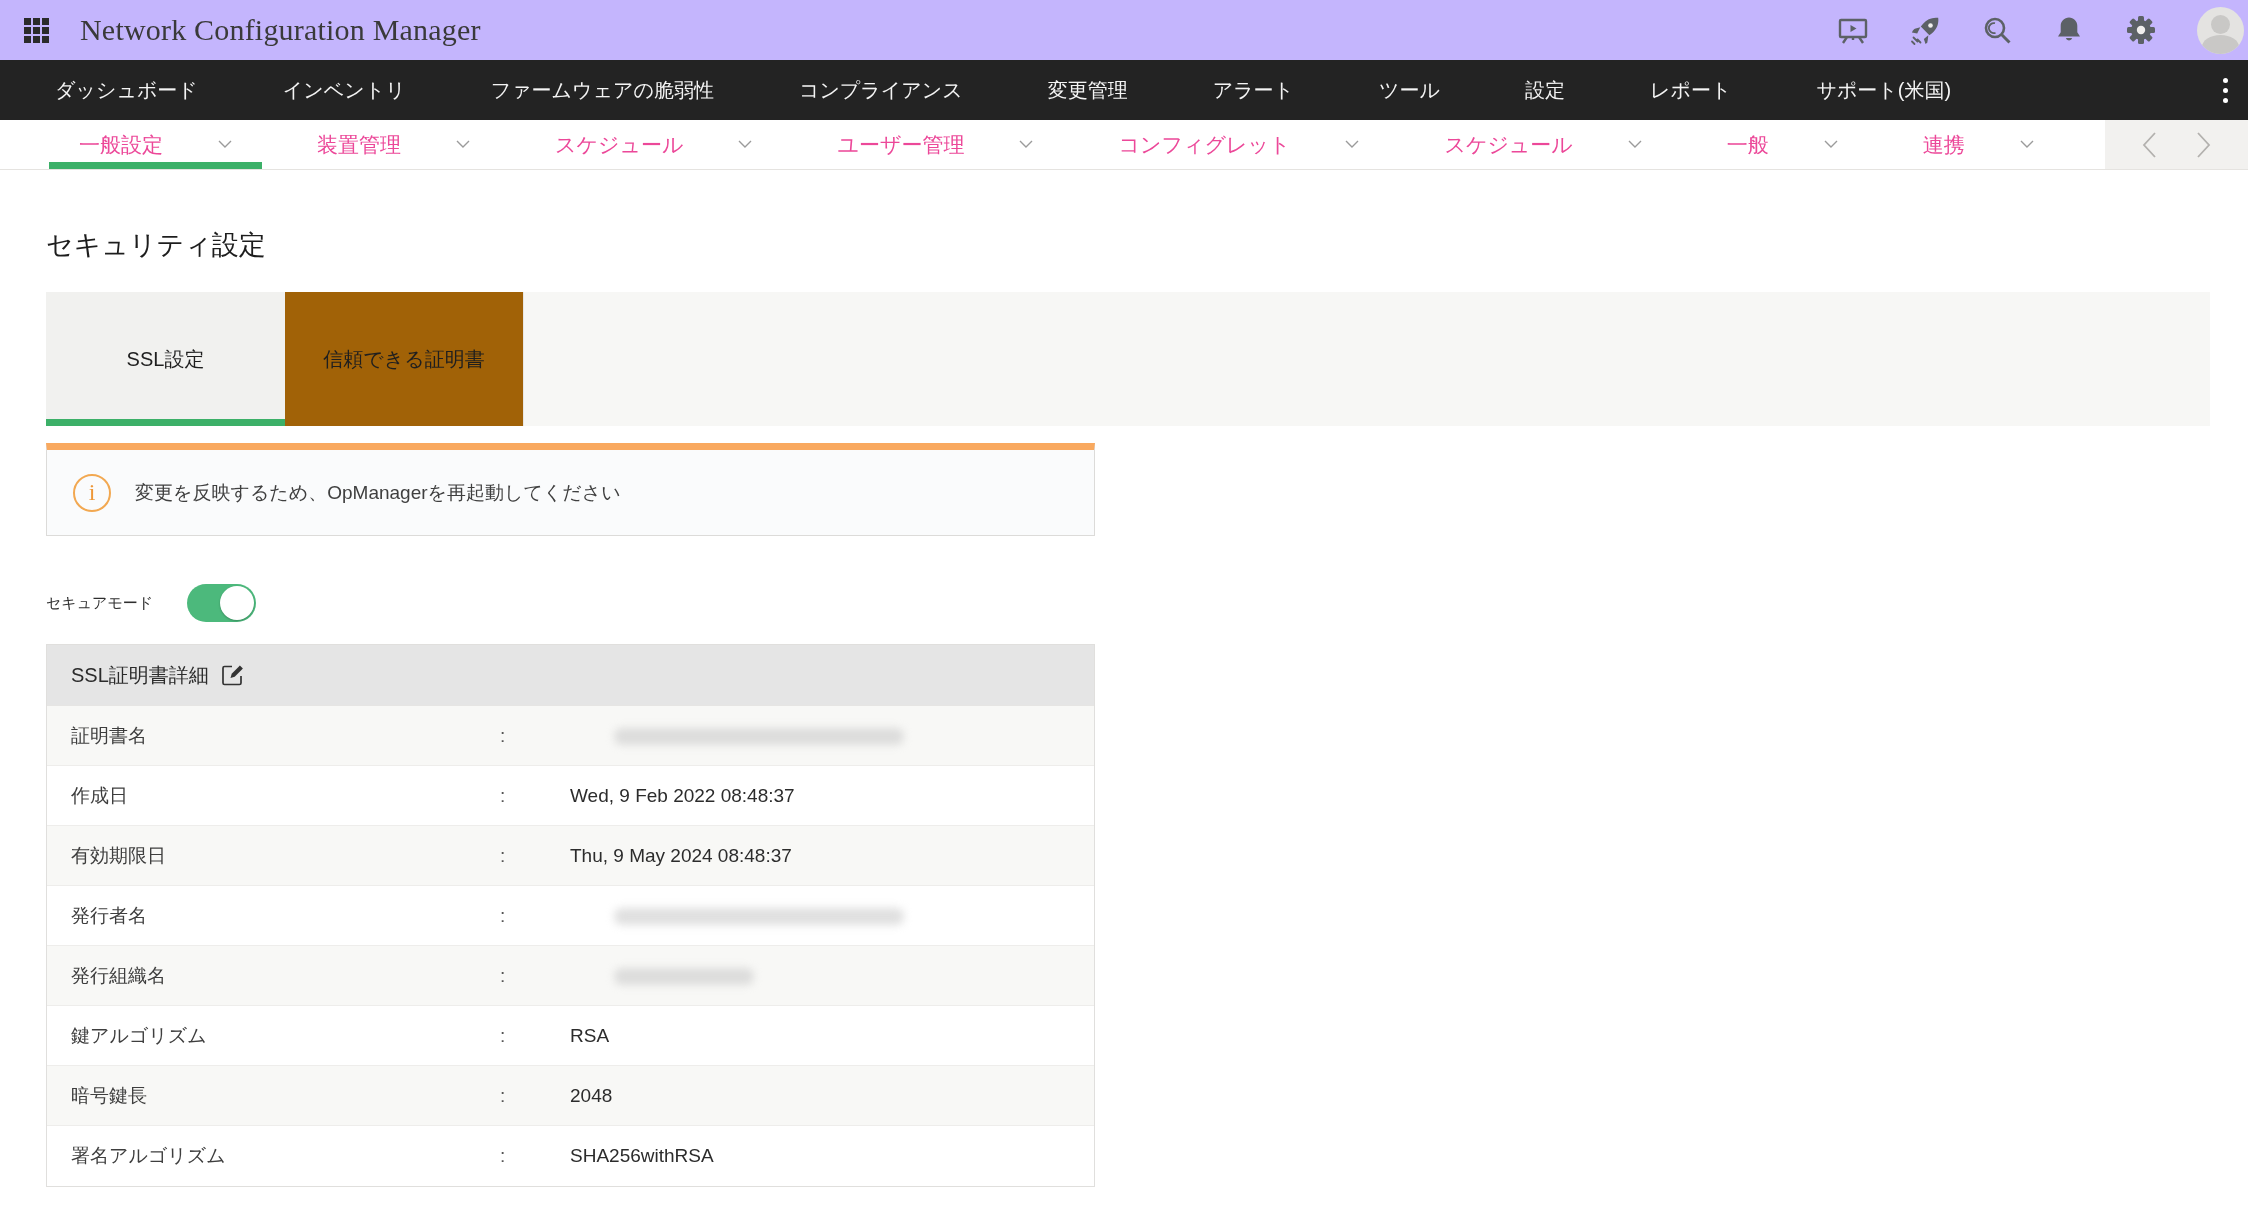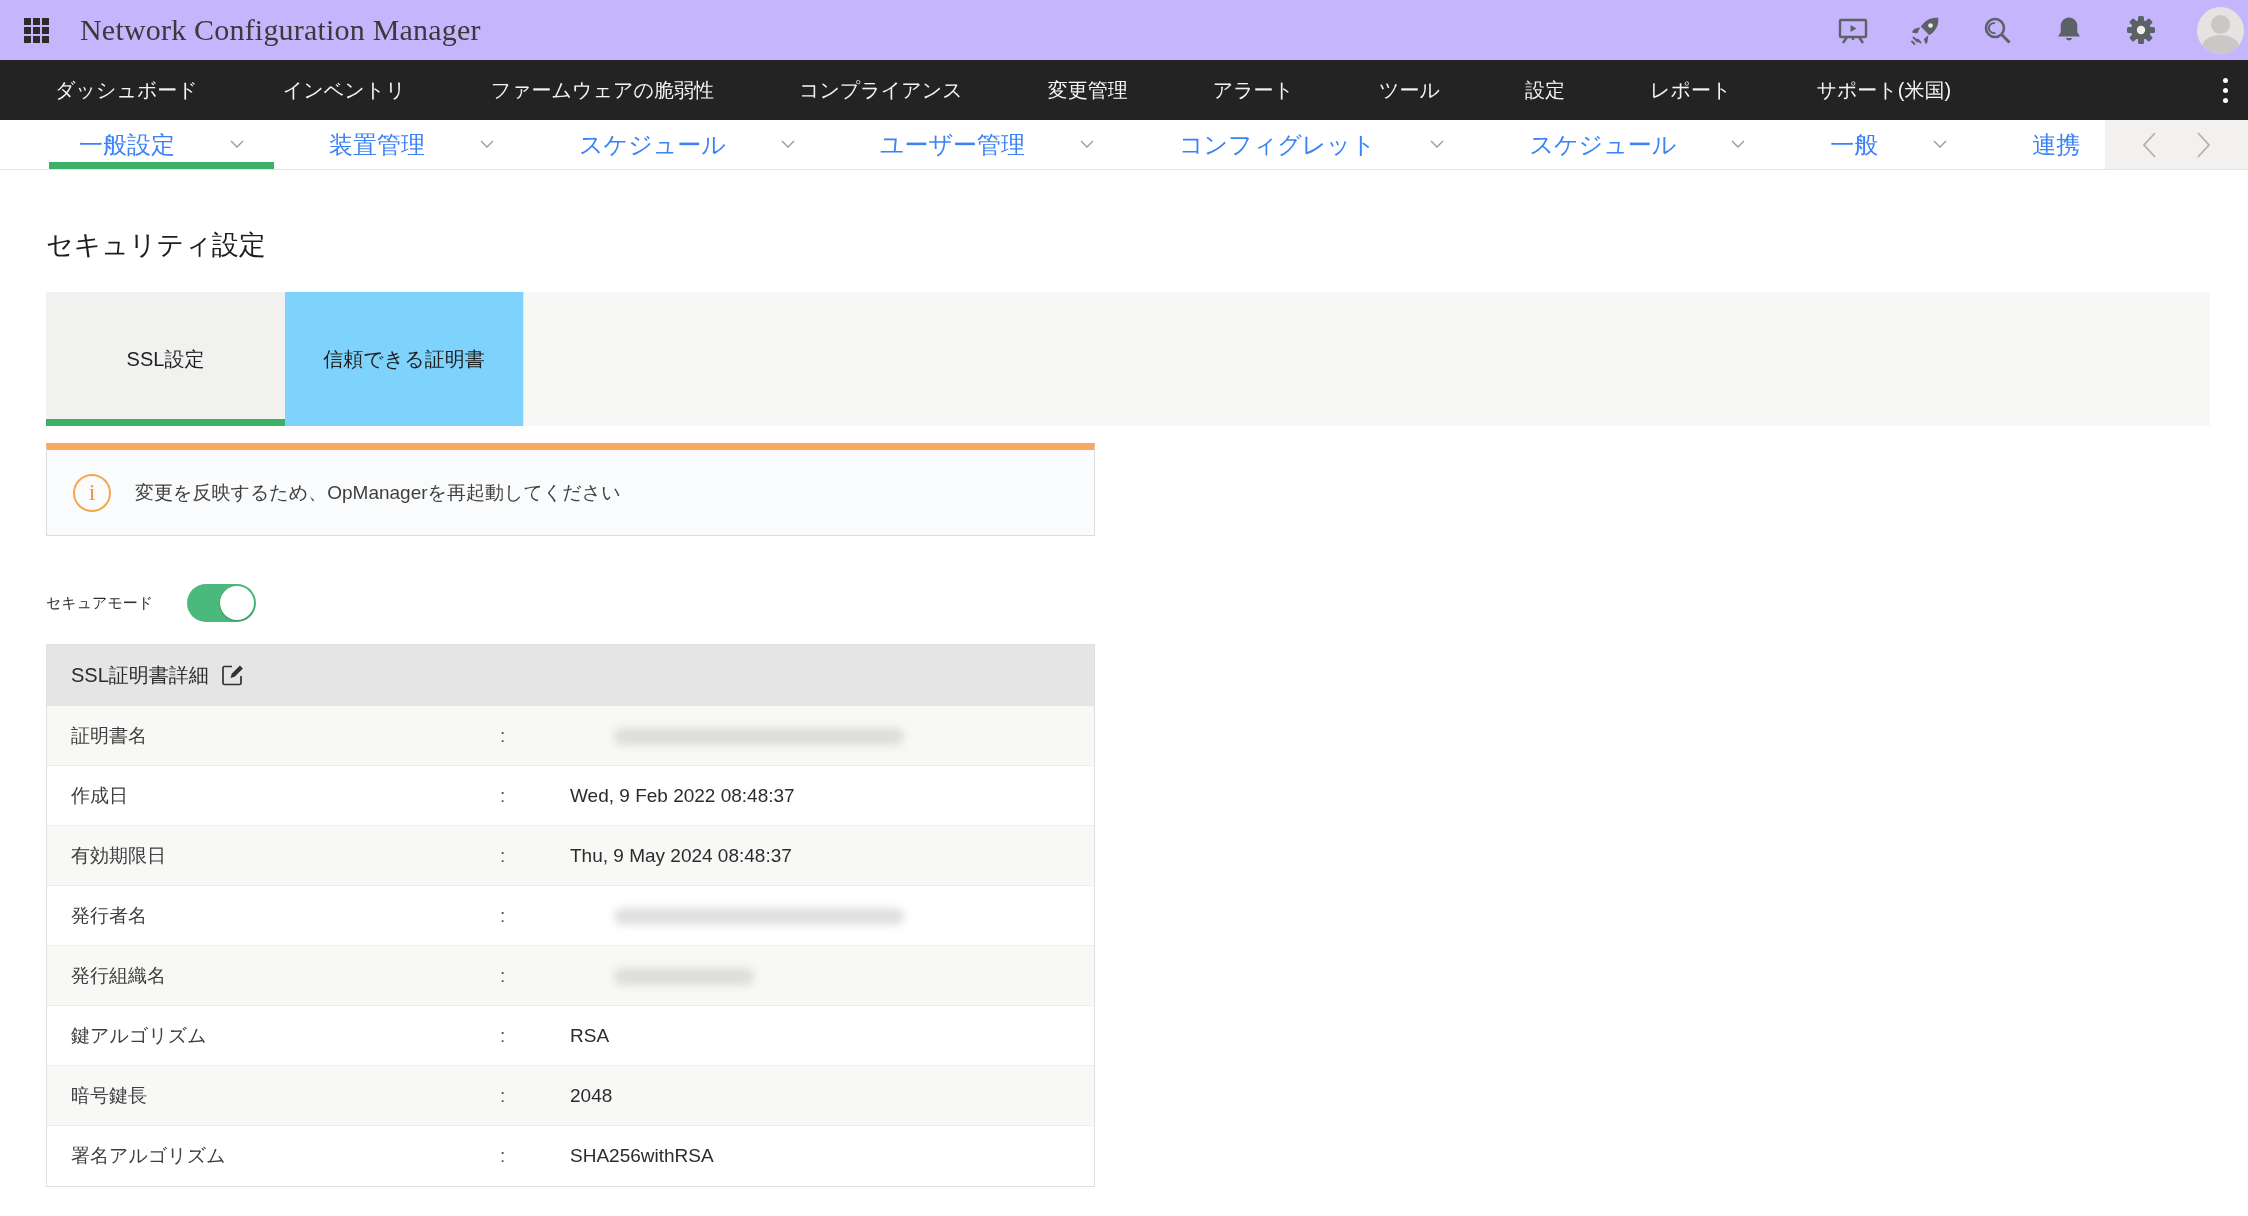--- a/index.html
+++ b/index.html
@@ -43,21 +43,21 @@
 
   
   .sub-nav {
     height:50px; background:#fff; border-bottom:1px solid #e5e3e0;
     display:flex; align-items:stretch; position:relative; padding-left:49px;
   }
   .subnav-items { display:flex; align-items:stretch; gap:25px; }
   .subnav-item {
     display:flex; align-items:center; padding:0 30px; position:relative; cursor:pointer; white-space:nowrap;
   }
-  .sn-label { font-size:24px; color:#3b82f6; }
+  .sn-label { font-size:21px; color:#ec4899; }
   .subnav-item .chev { margin-left:55px; }
   .subnav-item.active::after {
     content:""; position:absolute; left:0; right:0; bottom:0; height:7px; background:#3cb068;
   }
   .pager {
     position:absolute; right:0; top:0; bottom:0; width:143px; background:#f2f1ef;
     display:flex; align-items:center; justify-content:space-evenly;
   }
   .pager svg { cursor:pointer; }
 
@@ -67,21 +67,21 @@
 
   .tab-strip {
     margin-top:28px; width:2164px; height:134px; background:#f7f7f5; display:flex;
   }
   .tab {
     width:239px; display:flex; align-items:center; justify-content:center;
     font-size:20px; color:#1f1f1f; cursor:pointer; position:relative;
   }
   .tab.active { background:#f1f1ef; }
   .tab.active::after { content:""; position:absolute; left:0; right:0; bottom:0; height:7px; background:#3cb068; }
-  .tab:not(.active) { background:#7dd3fc; border-right:1px solid #e9e7e4;align-items:center; }
+  .tab:not(.active) { background:#a16207; border-right:1px solid #e9e7e4;align-items:center; }
 
   .banner {
     margin-top:17px; width:1049px; height:93px; background:#fafbfc;
     border:1px solid #dcdbd9; border-top:7px solid #f9a95f;
     display:flex; align-items:center; padding-left:26px; gap:24px;
   }
   .info-circle {
     width:38px; height:38px; border-radius:50%; border:2px solid #f2a851; flex:none;
     display:flex; align-items:center; justify-content:center;
     font-family:"Liberation Serif","DejaVu Serif",serif; font-size:24px; color:#ee9738;

